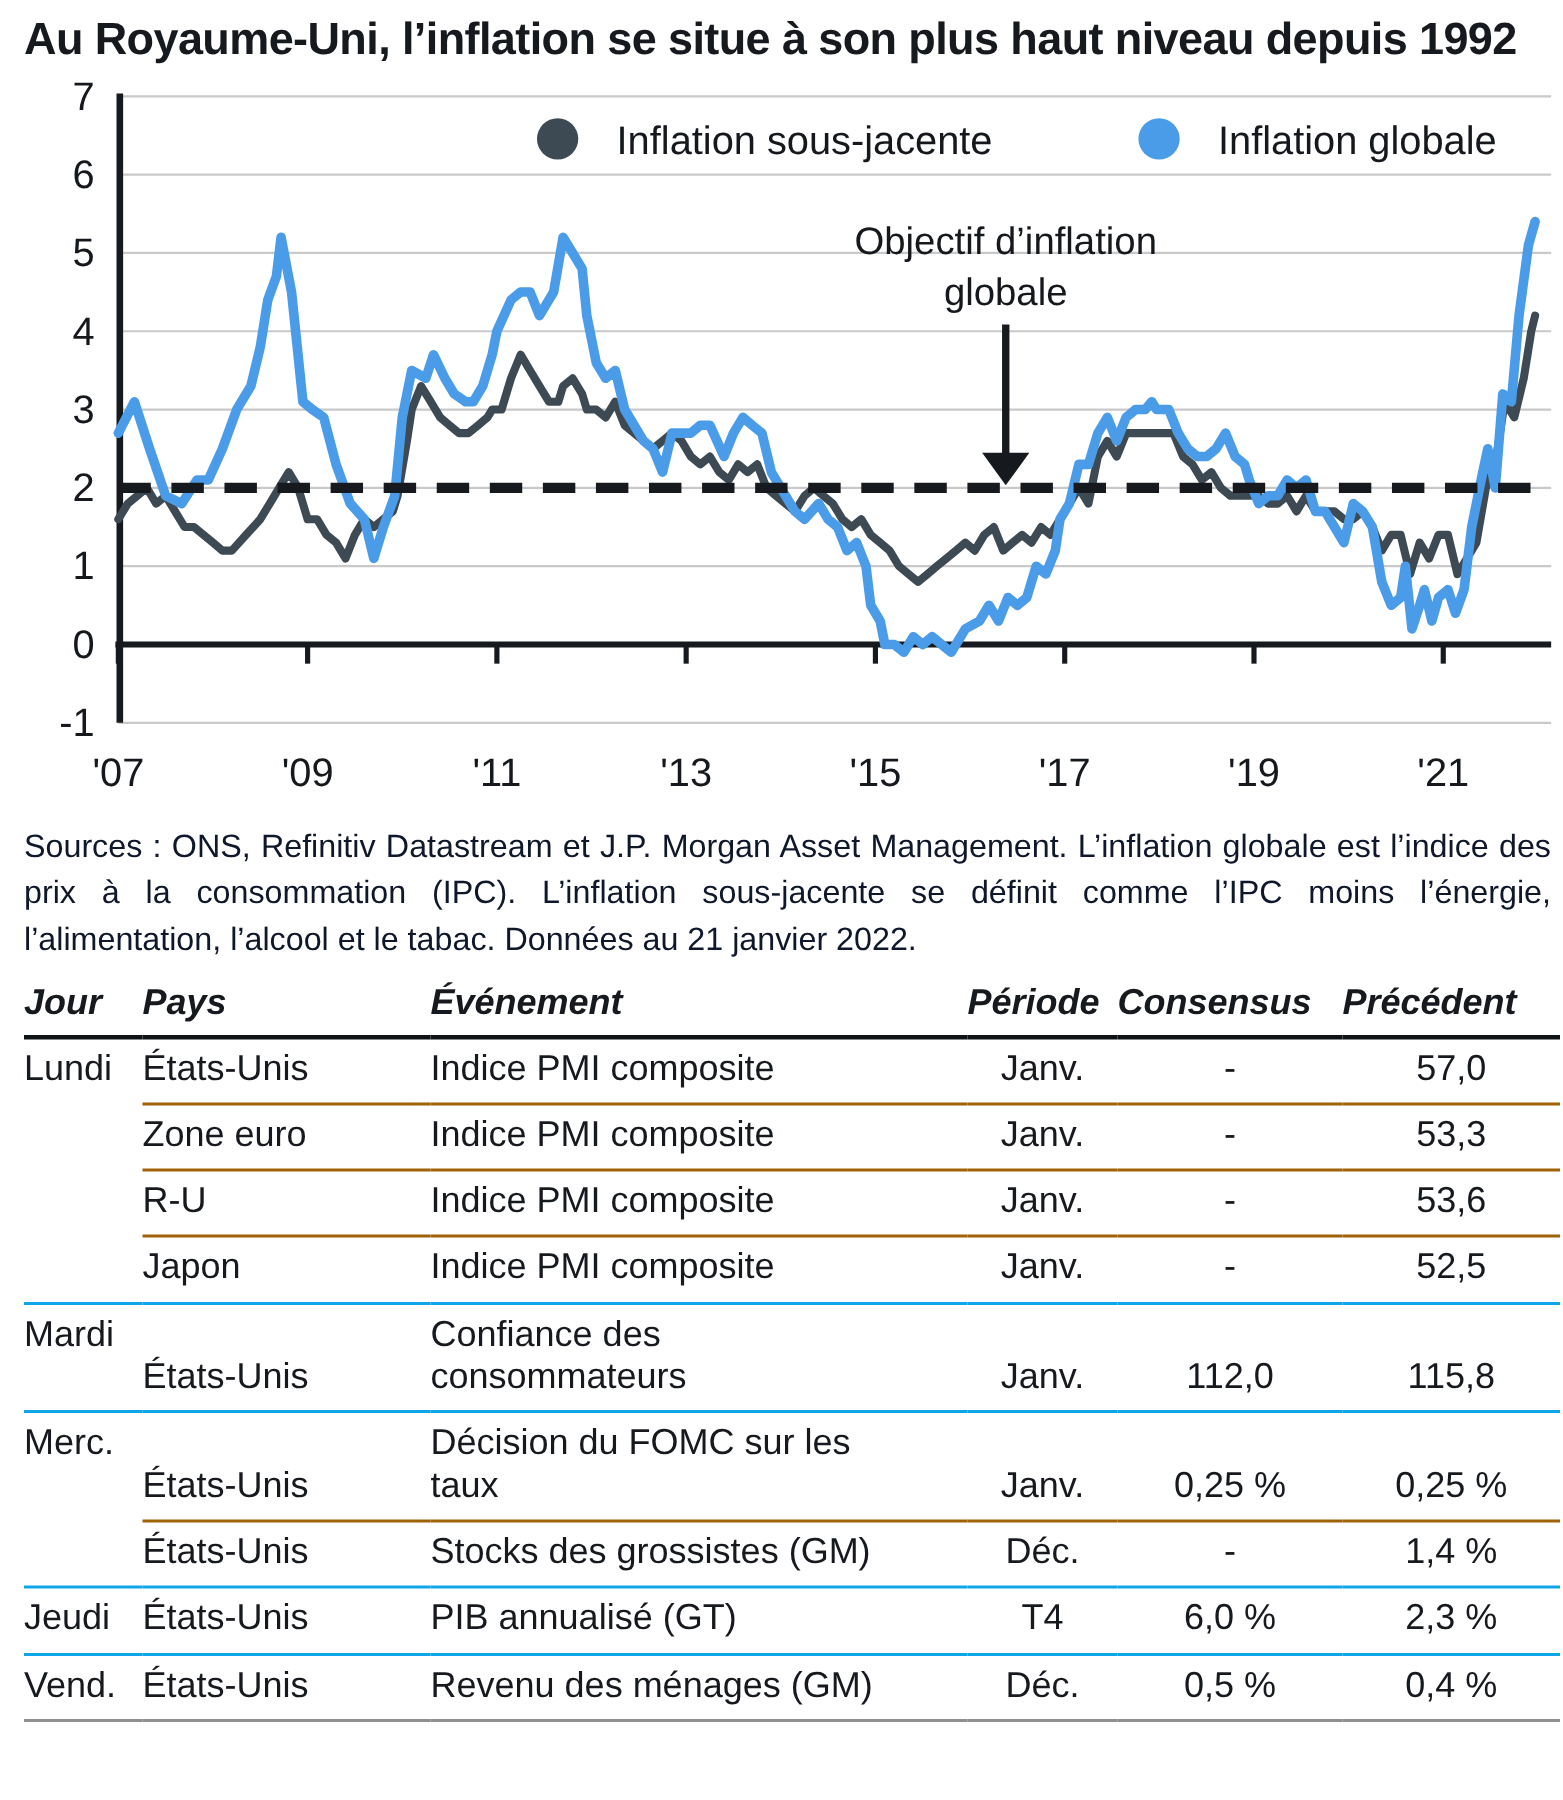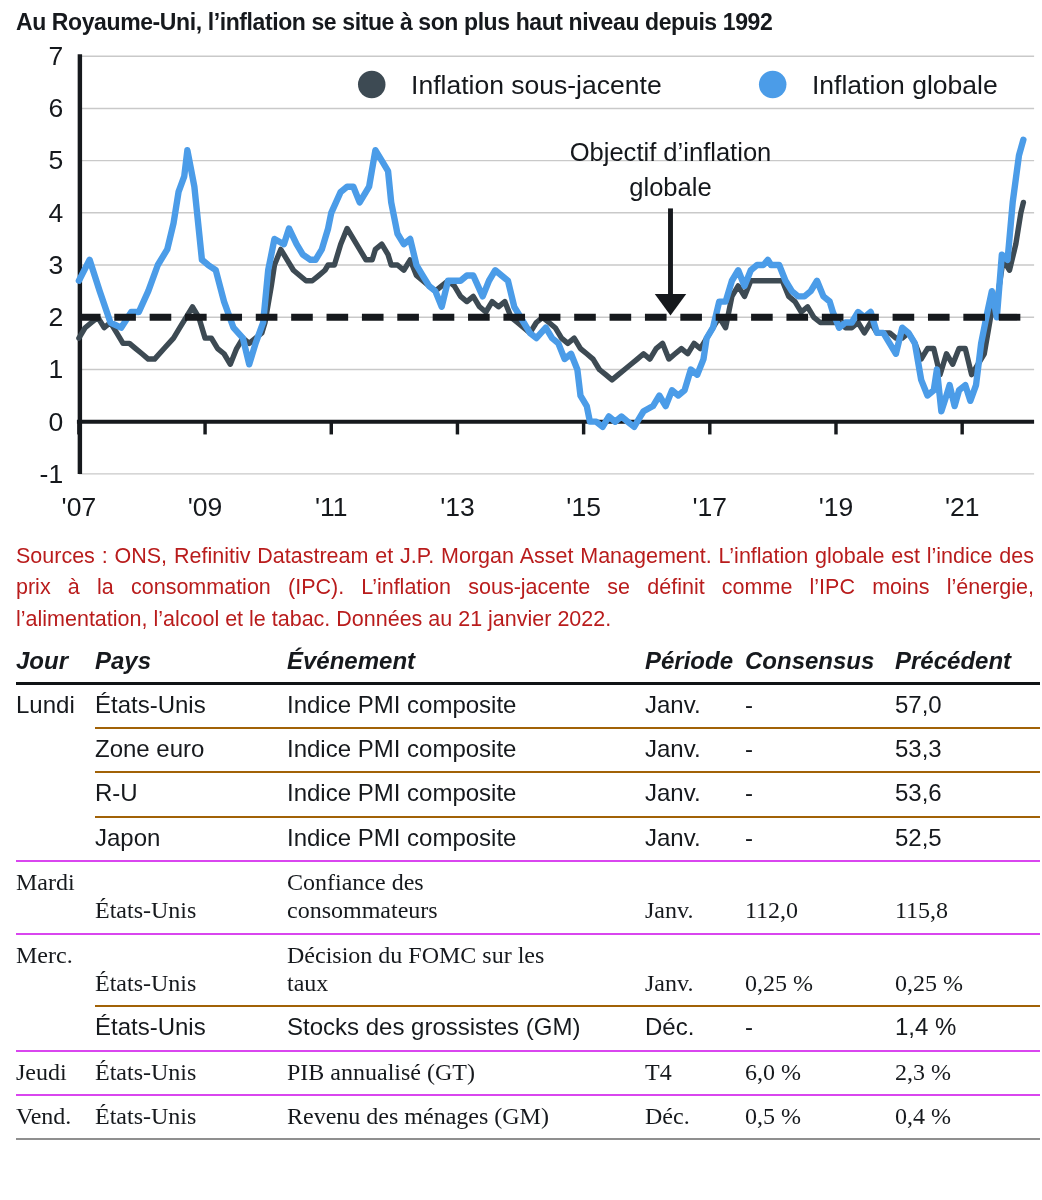--- a/index.html
+++ b/index.html
@@ -1,36 +1,36 @@
 <!DOCTYPE html>
 <html><head>
 <meta charset="utf-8">
 <style>
   html,body{margin:0;padding:0;background:#ffffff;}
   body{width:1042px;font-family:"Liberation Sans", sans-serif;color:#16191d;}
   .page{width:1042px;height:1200px;box-sizing:border-box;padding:6px 2px 0 16px;overflow:hidden;background:#fff;}
-  .chart-title{font-size:23px;line-height:1.1;font-weight:700;margin:4px 0 4px 0;letter-spacing:-0.4px;}
+  .chart-title{font-size:30px;line-height:1.1;font-weight:700;margin:4px 0 4px 0;letter-spacing:-0.4px;}
   .chart-subtitle{font-size:24px;font-weight:400;margin:0 0 2px 0;color:#1b1e22;}
   #chart-svg{display:block;width:1024px;height:500px;}
   #chart-svg text{font-family:"Liberation Sans", sans-serif;fill:#15181c;}
   #chart-svg .axis-label{font-size:27px;}
   #chart-svg .legend-label{font-size:27px;}
   #chart-svg .annot{font-size:26px;}
-  .sources{font-size:21.5px;line-height:1.45;text-align:justify;margin:2px 6px 8px 0;color:#b91c1c;}
+  .sources{font-size:21.5px;line-height:1.45;text-align:justify;margin:2px 6px 8px 0;color:#0f172a;}
   .week-title{font-size:27px;font-weight:700;margin:6px 0 2px 0;}
   table.week{width:1024px;border-collapse:collapse;table-layout:fixed;font-size:24px;border-bottom:2px solid #8f8f8f;}
   table.week th{font-weight:700;text-align:left;border-bottom:3px solid #101316;padding:4px 0 7px 0;font-style:italic;}
   table.week td{padding:6px 0 8px 0;vertical-align:bottom;line-height:1.18;}
   table.week td.c0{vertical-align:top;}
   .c0{width:79px;} .c1{width:192px;margin-left:16px;} .c2{width:358px;} .c3{width:100px;} .c4{width:150px;} .c5{width:145px;margin-top:36px;}
-  th.c4,th.c5,td.c3,td.c4,td.c5{text-align:left;}
+  th.c4,th.c5,td.c3,td.c4,td.c5{text-align:center;}
   th.c3{text-align:left;}
   td.c2{white-space:pre-line;}
   tr.ssep td:not(.c0){border-top:2px solid #a16207;}
-  tr.gsep td{border-top:2px solid #d946ef;font-family:Liberation Serif, serif;}
+  tr.gsep td{border-top:2px solid #0ea5e9;}
 </style>
 </head>
 <body>
 
 <div class="page">
   <h1 class="chart-title">Au Royaume-Uni, l’inflation se situe à son plus haut niveau depuis 1992</h1>
 
   <svg id="chart-svg" viewBox="0 0 1042 500" aria-hidden="false">
       <g>
         <line x1="64" x2="1036" y1="13.125" y2="13.125" stroke="#c9c9c9" stroke-width="1.5"></line>

